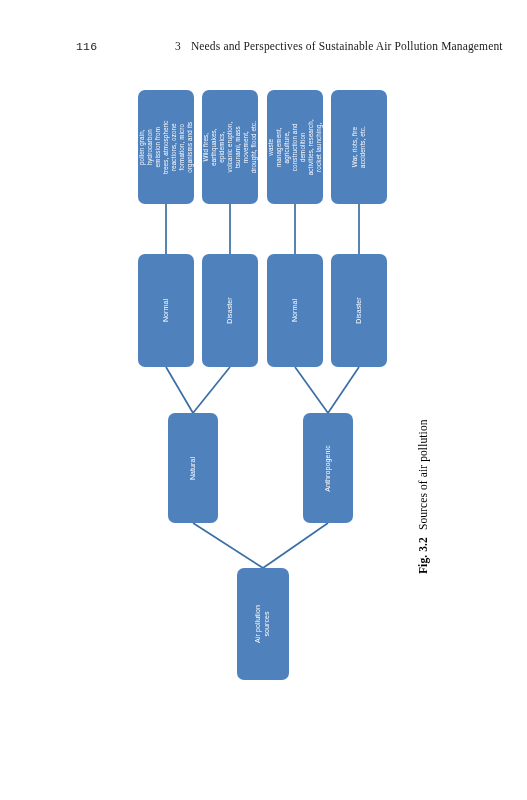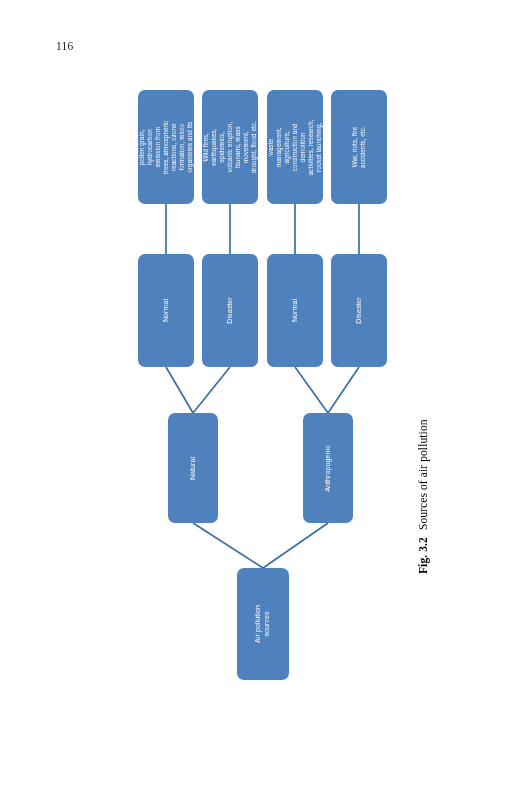--- a/index.html
+++ b/index.html
@@ -19,23 +19,23 @@
   
   .page-header {
     position: absolute;
     left: 0;
     top: 40px;
     width: 527px;
     height: 20px;
   }
   .folio {
     position: absolute;
-    left: 56px;
-    top: 0;
-    font-family: Liberation Serif, serif;
+    left: 76px;
+    top: 0;
+    font-family: Liberation Mono, monospace;
     font-size: 11.5px;
     letter-spacing: 0.2px;
     color: #1a1a1a;
     text-align: right;
   }
   .running-title {
     position: absolute;
     left: 175px;
     top: 0;
     font-family: "Liberation Serif", serif;
@@ -135,20 +135,23 @@
   .caption .cap-num {
     font-weight: bold;
     margin-right: 7px;
   }
 </style>
 </head>
 <body>
 
 <div class="page-header">
   <div class="folio">116</div>
+  <div class="running-title">
+    <span class="chapnum">3</span><span>Needs and Perspectives of Sustainable Air Pollution Management</span>
+  </div>
 </div>
 
 <div class="figure">
 
   <svg class="connector-layer" viewBox="0 0 527 800" width="527" height="800" xmlns="http://www.w3.org/2000/svg">
     <g stroke="#3a6ea5" stroke-width="1.7" fill="none">
 
       <line x1="166" y1="204" x2="166" y2="254"></line>
       <line x1="230" y1="204" x2="230" y2="254"></line>
       <line x1="295" y1="204" x2="295" y2="254"></line>

